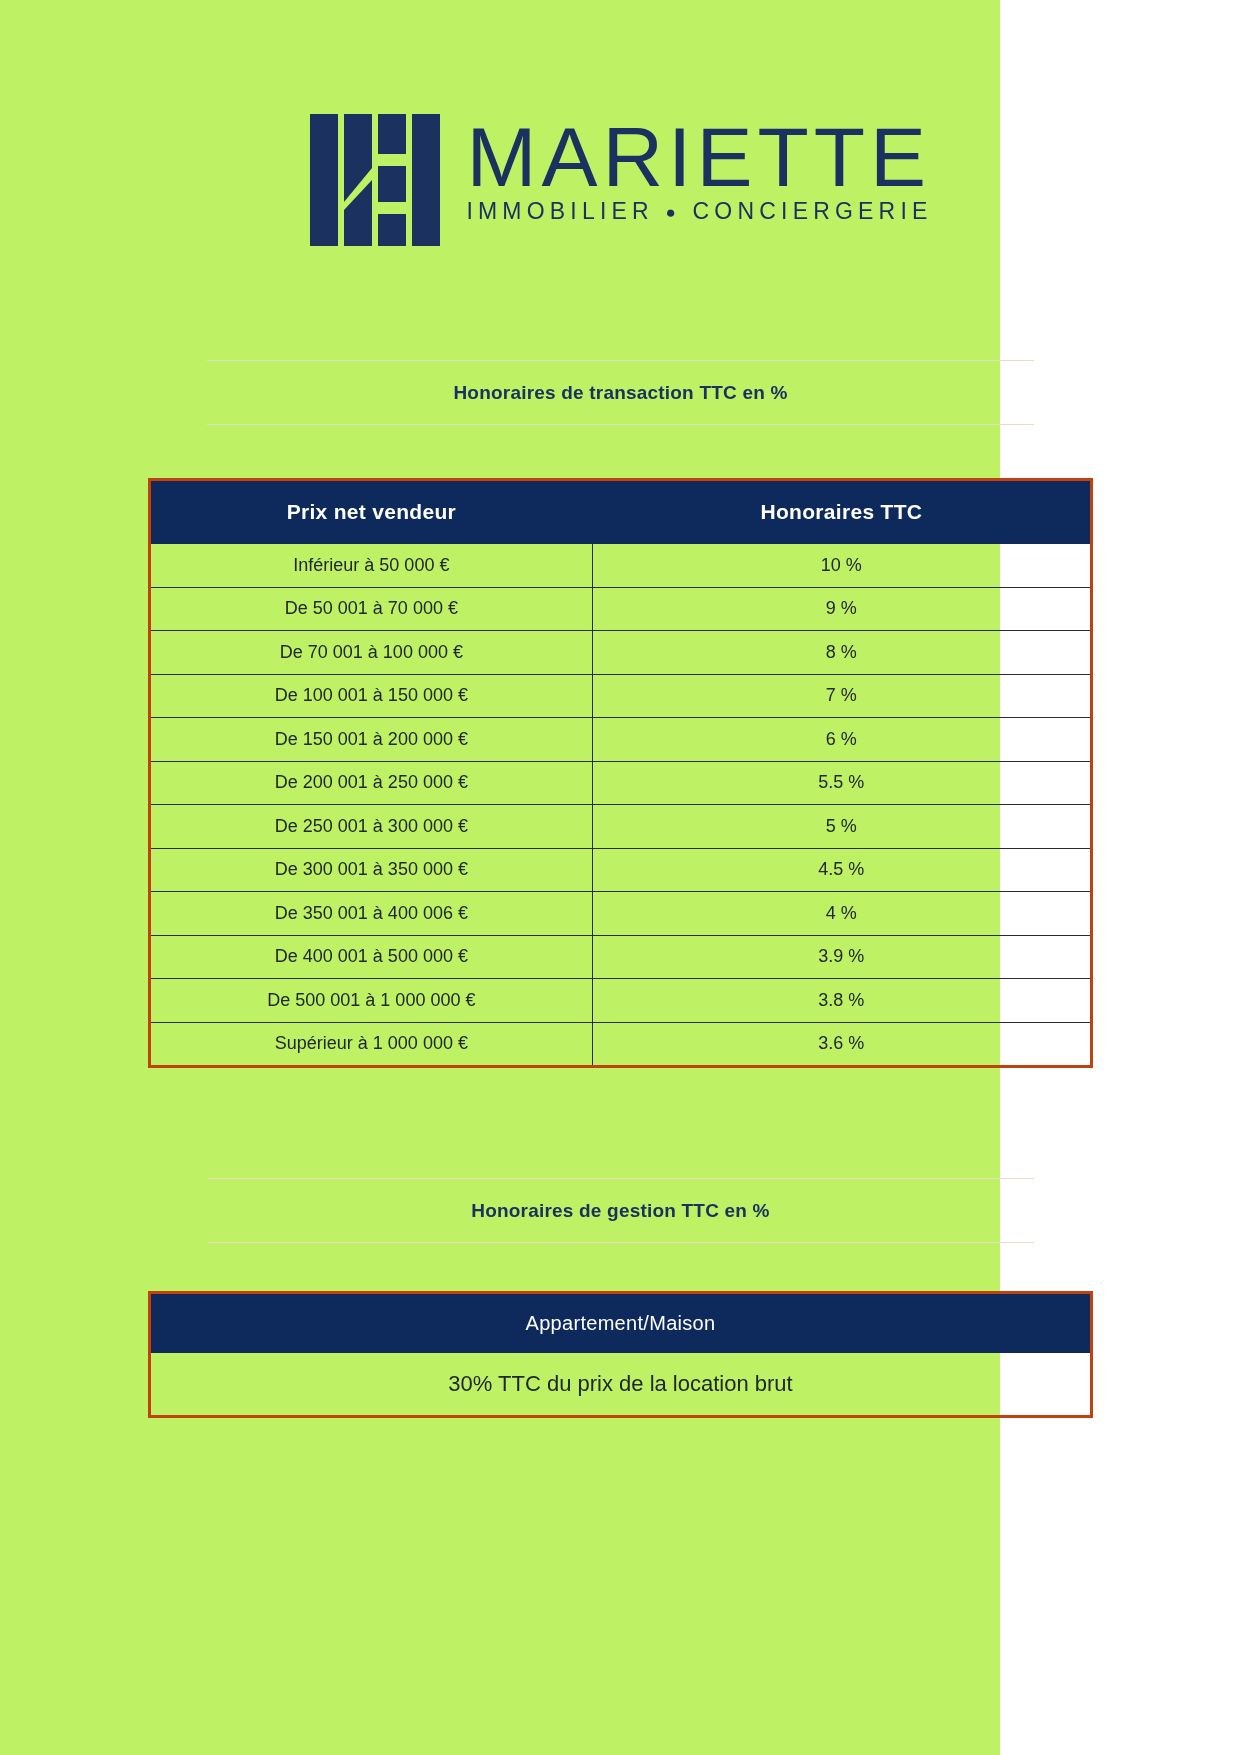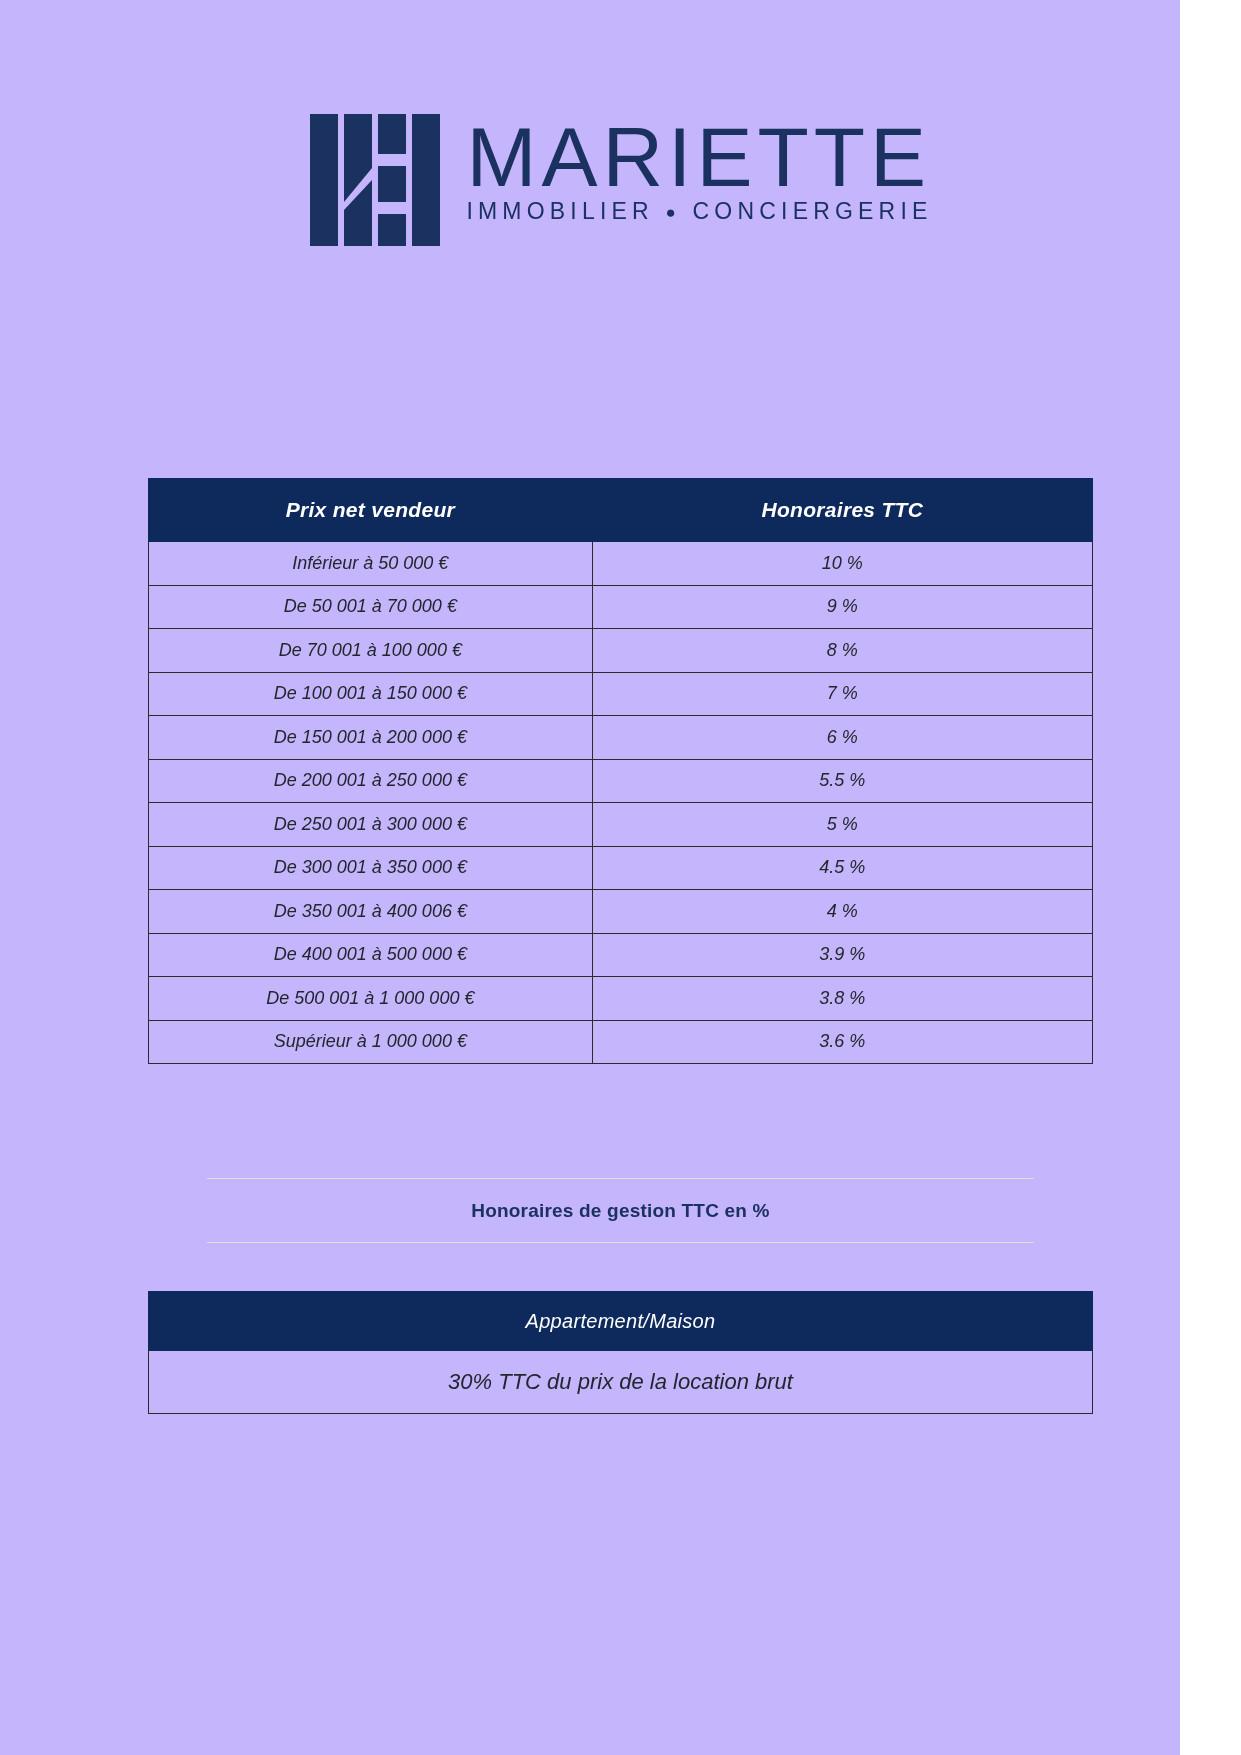--- a/index.html
+++ b/index.html
@@ -9,24 +9,24 @@
   }
   body {
     width: 1241px;
     height: 1755px;
     font-family: "Liberation Sans", sans-serif;
     color: #162a52;
     position: relative;
     overflow: hidden;
   }
   .page {
-    width: 1180px;
+    width: 1000px;
     height: 1755px;
     position: relative;
-    background: #c4b5fd;
+    background: #bef264;
   }
 
   
   .logo-block {
     position: absolute;
     top: 110px;
     left: 0;
     width: 1241px;
     display: flex;
     justify-content: center;
@@ -88,24 +88,23 @@
   }
 
   #heading-transaction { top: 360px; }
   #heading-gestion { top: 1178px; }
 
   
   .table {
     position: absolute;
     left: 148px;
     width: 945px;
-    border: 1px solid #c2410c;
+    border: 3px solid #c2410c;
     border-collapse: collapse;
     table-layout: fixed;
-    font-style: italic;
   }
   #table-transaction { top: 478px; }
   #table-gestion { top: 1291px; }
 
   .table th, .table td {
     border: 1px solid #2b2b2b;
     padding: 0;
     text-align: center;
   }
   .table thead th {
@@ -160,20 +159,25 @@
         <div class="logo-word">MARIETTE</div>
         <div class="logo-sub">
           <span>IMMOBILIER</span>
           <span class="dot">●</span>
           <span>CONCIERGERIE</span>
         </div>
       </div>
     </div>
   </div>
 
+  <div class="section-heading" id="heading-transaction">
+    <div class="rule"></div>
+    <div class="title">Honoraires de transaction TTC en %</div>
+    <div class="rule"></div>
+  </div>
 
   <table class="table" id="table-transaction">
     <colgroup>
       <col class="col-left">
       <col class="col-right">
     </colgroup>
     <thead>
       <tr>
         <th>Prix net vendeur</th>
         <th>Honoraires TTC</th>

